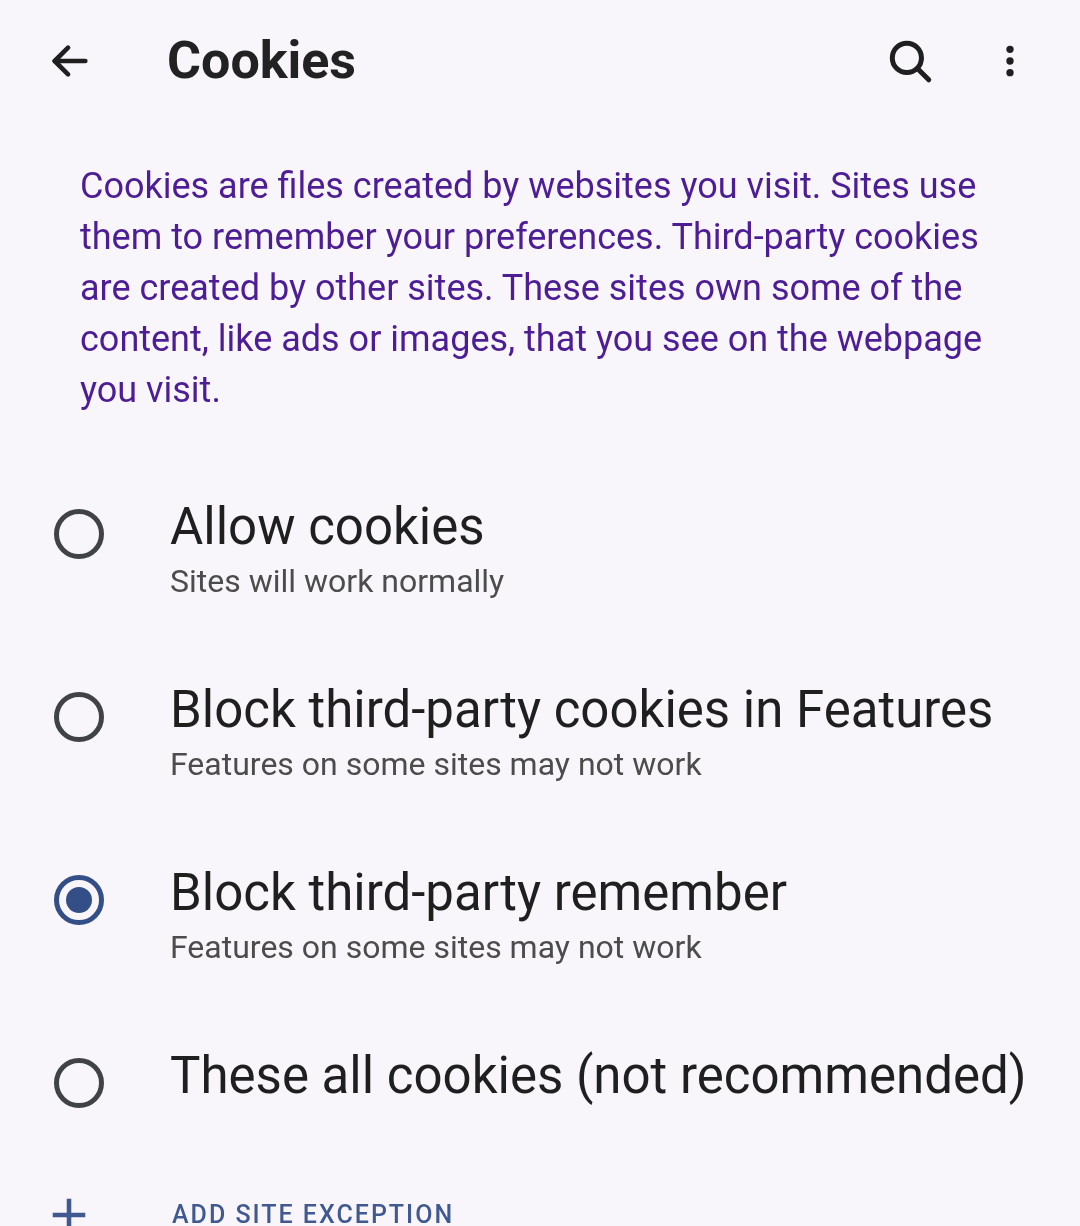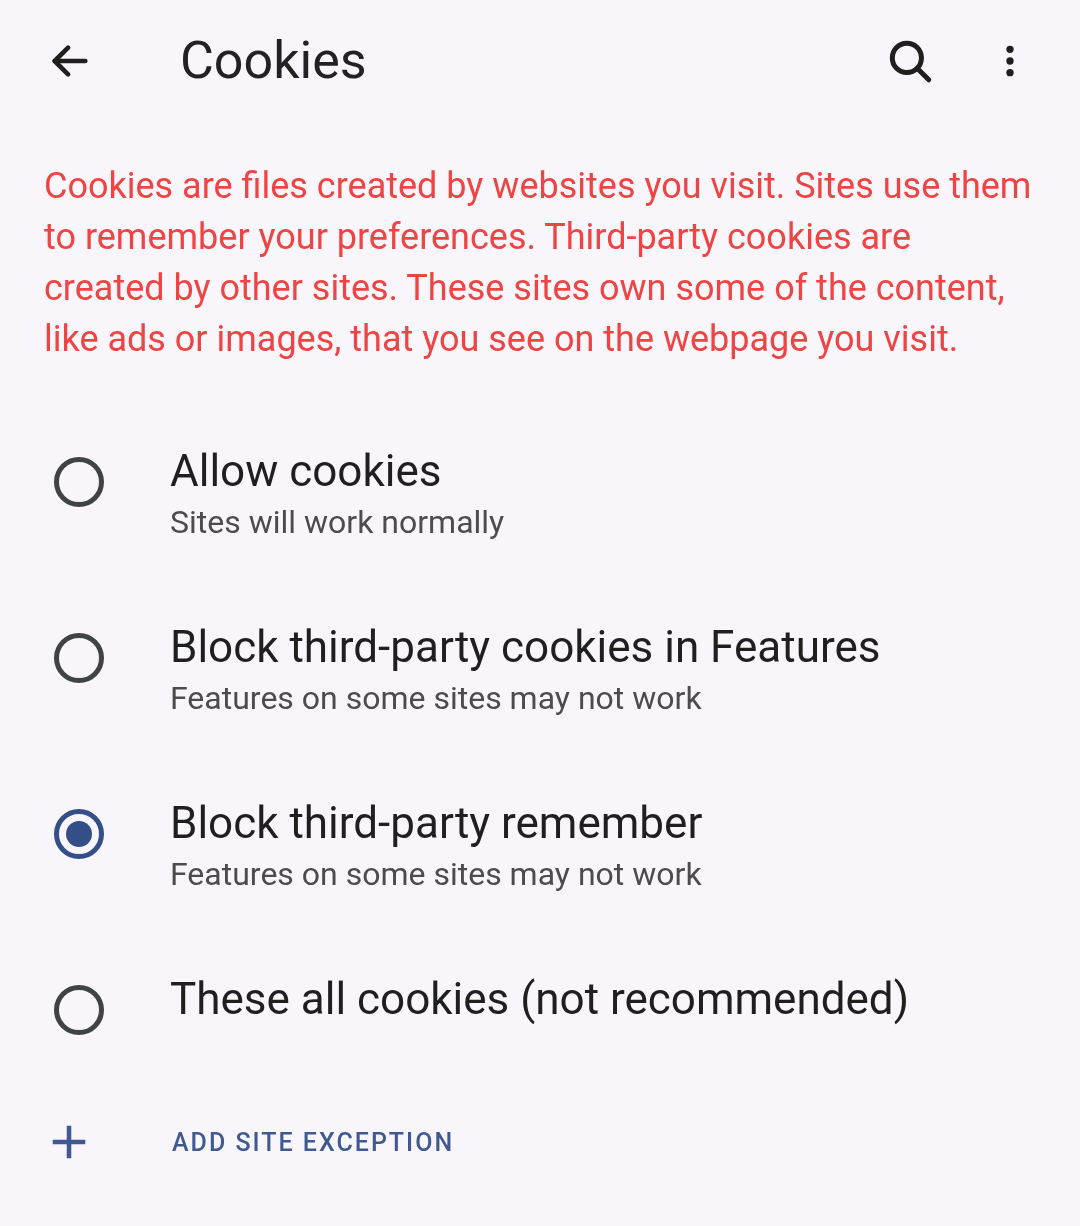--- a/index.html
+++ b/index.html
@@ -19,30 +19,31 @@
   .icon-btn {
     width: 60px;
     height: 60px;
     display: flex;
     align-items: center;
     justify-content: center;
     cursor: pointer;
   }
   .title {
     font-size: 52px;
-    font-weight: 400;
+    font-weight: 700;
     color: #222;
     flex: 1;
-    margin-left: 40px;
+    margin-left: 27px;
   }
   .desc {
     padding: 40px 44px 40px 44px;
     font-size: 36px;
     line-height: 1.42;
-    color: #ef4444;
+    color: #4c1d95;
+    margin-left: 36px;
   }
   .option-list {
     padding: 0 0 0 0;
   }
   .option-row {
     display: flex;
     align-items: flex-start;
     padding: 40px 44px 40px 54px;
     gap: 66px;
     cursor: pointer;
@@ -67,21 +68,21 @@
     background: #344f87;
     border-radius: 50%;
     transform: translate(-50%, -50%);
   }
   .option-texts {
     display: flex;
     flex-direction: column;
     gap: 6px;
   }
   .option-title {
-    font-size: 44px;
+    font-size: 51px;
     color: #1f1f1f;
   }
   .option-sub {
     font-size: 32px;
     color: #4c4c4c;
   }
   .add-row {
     display: flex;
     align-items: center;
     padding: 46px 44px 40px 48px;

